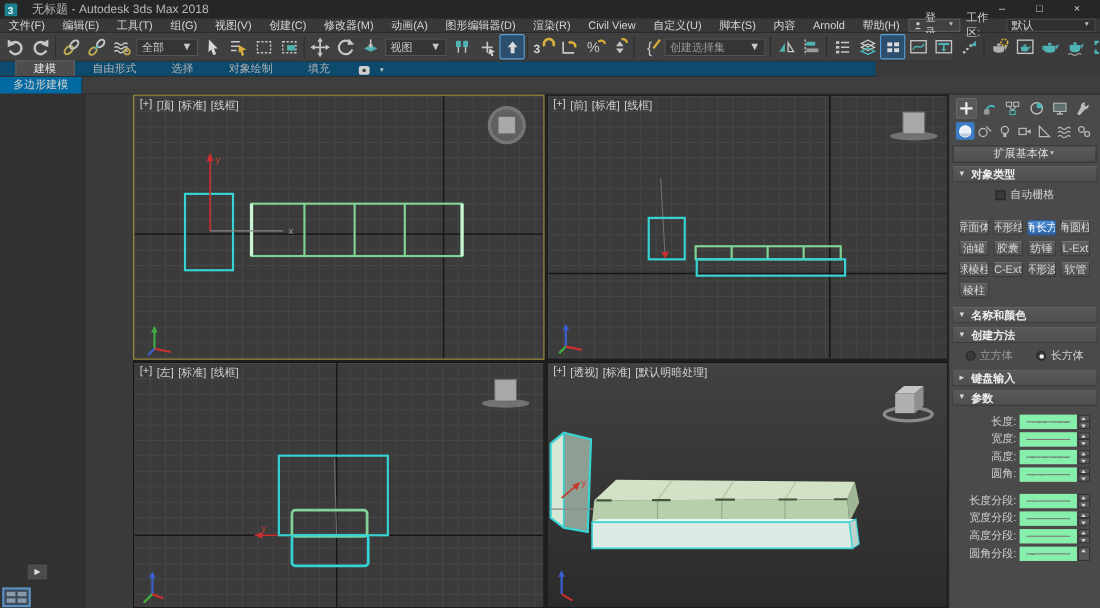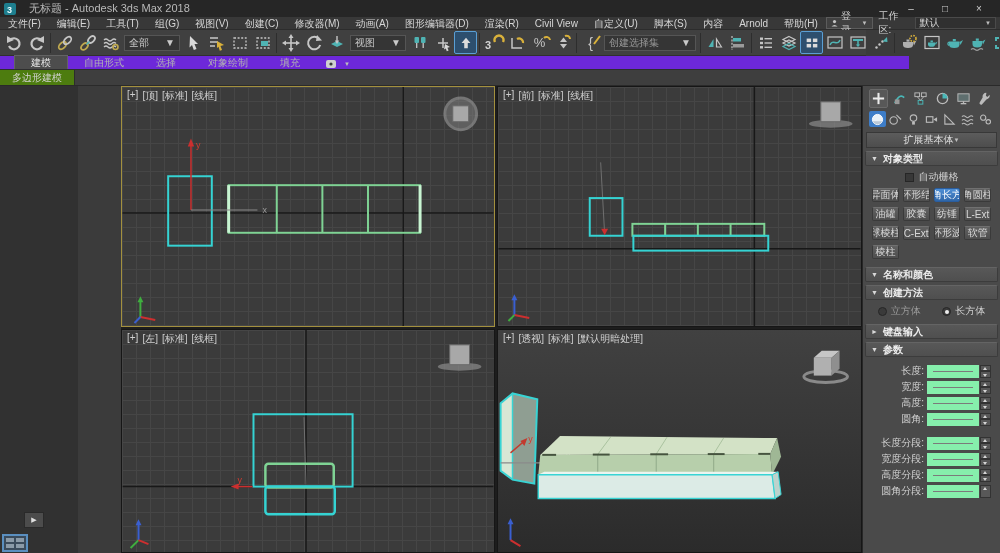--- a/index.html
+++ b/index.html
@@ -24,26 +24,26 @@
   .toolbar{position:absolute;left:0;top:30px;width:866px;height:26px;background:#404040;border-bottom:1px solid #303030;display:flex;align-items:center;padding:0 2px;}
   .tbi{width:23px;height:23px;display:flex;align-items:center;justify-content:center;position:relative;flex:0 0 auto;}
   .tbsep{width:1px;height:20px;background:#2d2d2d;margin:0 2px;flex:0 0 auto;}
   .tbdd{height:16px;background:#353535;border:1px solid #555;display:flex;align-items:center;justify-content:space-between;padding:0 4px;margin:0 2px;flex:0 0 auto;}
   .tbdd span{font-size:10px;color:#c9c9c9;white-space:nowrap;}
   .tbi.active-toggle{border:1px solid #5a9fd4;background:#2d4f6e;border-radius:2px;}
   .gly{color:#c6c6c6;font-size:13px;line-height:1;}
   .snapnum{position:absolute;left:3px;bottom:3px;color:#d4d4d4;font-size:11px;font-weight:bold;}
 
   
-  .ribbontabs{position:absolute;left:0;top:56px;width:909px;height:14px;background:#6d28d9;display:flex;align-items:flex-end;padding-left:14px;border-bottom:1px solid #2e2e2e;}
+  .ribbontabs{position:absolute;left:0;top:56px;width:796px;height:14px;background:#0c4a6e;display:flex;align-items:flex-end;padding-left:14px;border-bottom:1px solid #2e2e2e;}
   .rtab{padding:0 16px;font-size:10px;color:#b2b2b2;line-height:13px;}
   .rtab.active{background:#4d4d4d;border:1px solid #636363;border-bottom:none;color:#e8e8e8;}
   .rflyout{margin-left:10px;display:flex;align-items:center;gap:2px;}
   .ribbonrow{position:absolute;left:0;top:70px;width:1000px;height:16px;background:#3e3e3e;border-bottom:1px solid #2a2a2a;display:flex;}
-  .chip{background:#4d7c0f;border-right:1px solid #2c2c2c;padding:0 12px;font-size:10px;color:#d2d2d2;line-height:15px;}
+  .chip{background:#0369a1;border-right:1px solid #2c2c2c;padding:0 12px;font-size:10px;color:#d2d2d2;line-height:15px;}
 
   
   .leftstrip{position:absolute;left:0;top:86px;width:121px;height:467px;background:#3b3b3b;}
   .leftstrip .inner{position:absolute;left:0;top:0;width:78px;height:467px;background:#313131;}
   .arrowbtn{position:absolute;left:24px;top:426px;width:20px;height:16px;background:#4c4c4c;border:1px solid #2a2a2a;display:flex;align-items:center;justify-content:center;color:#e0e0e0;font-size:7px;}
   .vplayoutbtn{position:absolute;left:2px;top:448px;width:26px;height:18px;border:2px solid #5a8fc0;background:#3a4b5c;display:grid;grid-template-columns:1fr 1fr;grid-template-rows:1fr 1fr;gap:2px;padding:2px;}
   .vplayoutbtn i{background:#8a9aa8;}
 
   
   .viewports{position:absolute;left:121px;top:86px;width:741px;height:467px;background:#1d1d1d;}
@@ -66,21 +66,21 @@
   .cp-tab{width:19px;height:19px;display:flex;align-items:center;justify-content:center;border-radius:2px;}
   .cp-tab.active{background:#585858;border:1px solid #6a6a6a;}
   .cp-cats{display:flex;justify-content:space-between;padding:2px 6px 3px 6px;align-items:center;}
   .cp-cat{width:17px;height:16px;display:flex;align-items:center;justify-content:center;border-radius:2px;}
   .cp-cat.active{background:#3d7dc8;}
   .cp-dd{margin:2px 3px;height:16px;background:linear-gradient(#5c5c5c,#4d4d4d);border:1px solid #383838;display:flex;align-items:center;justify-content:center;padding:0 18px;color:#dedede;}
   .rollout{margin:3px 2px 0 2px;}
   .rohead{height:15px;background:linear-gradient(#585858,#4f4f4f);border:1px solid #3c3c3c;border-top-color:#646464;border-radius:2px;display:flex;align-items:center;padding:0 5px;gap:5px;color:#ececec;font-weight:bold;}
   .rohead .arr{font-size:7px;color:#d8d8d8;}
   .robody{padding:4px 4px 5px 4px;}
-  .agrow{display:flex;align-items:center;gap:5px;justify-content:center;padding-bottom:4px;}
+  .agrow{display:flex;align-items:center;gap:5px;justify-content:center;padding-bottom:16px;}
   .cbx{width:9px;height:9px;background:#383838;border:1px solid #262626;display:flex;align-items:center;justify-content:center;color:#f0f0f0;font-size:8px;line-height:1;}
   .btngrid{display:grid;grid-template-columns:1fr 1fr 1fr 1fr;gap:5px 4px;padding:0 3px;}
   .obtn{height:14px;background:linear-gradient(#616161,#4e4e4e);border:1px solid #3a3a3a;border-top-color:#707070;border-radius:2px;color:#d8d8d8;font-size:10px;display:flex;align-items:center;justify-content:center;white-space:nowrap;overflow:hidden;}
   .obtn.active{background:linear-gradient(#4e8fd6,#2f66a8);color:#fff;border-color:#2a5d9e;}
   .namerow{display:flex;align-items:center;gap:4px;padding:2px 2px;}
   .namefield{flex:1;height:15px;background:#5e5e5e;border:1px solid #353535;color:#a8a8a8;font-size:10px;padding:0 4px;font-family:"Liberation Sans","DejaVu Sans",sans-serif;}
   .radiorow{display:flex;justify-content:space-around;padding:4px 2px 3px 2px;}
   .radio{display:flex;align-items:center;gap:4px;}
   .rdot{width:9px;height:9px;border-radius:50%;background:#3a3a3a;border:1px solid #262626;position:relative;}
   .rdot.sel::after{content:"";position:absolute;left:2px;top:2px;width:4px;height:4px;border-radius:50%;background:#ececec;}

